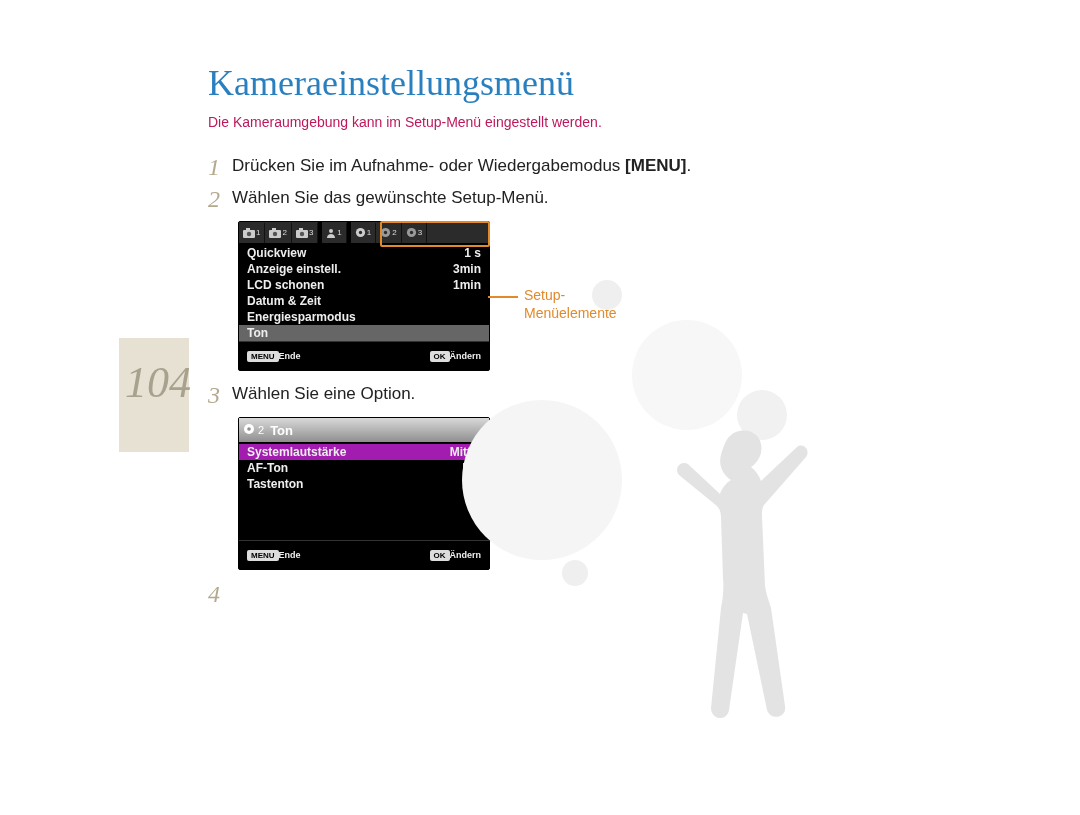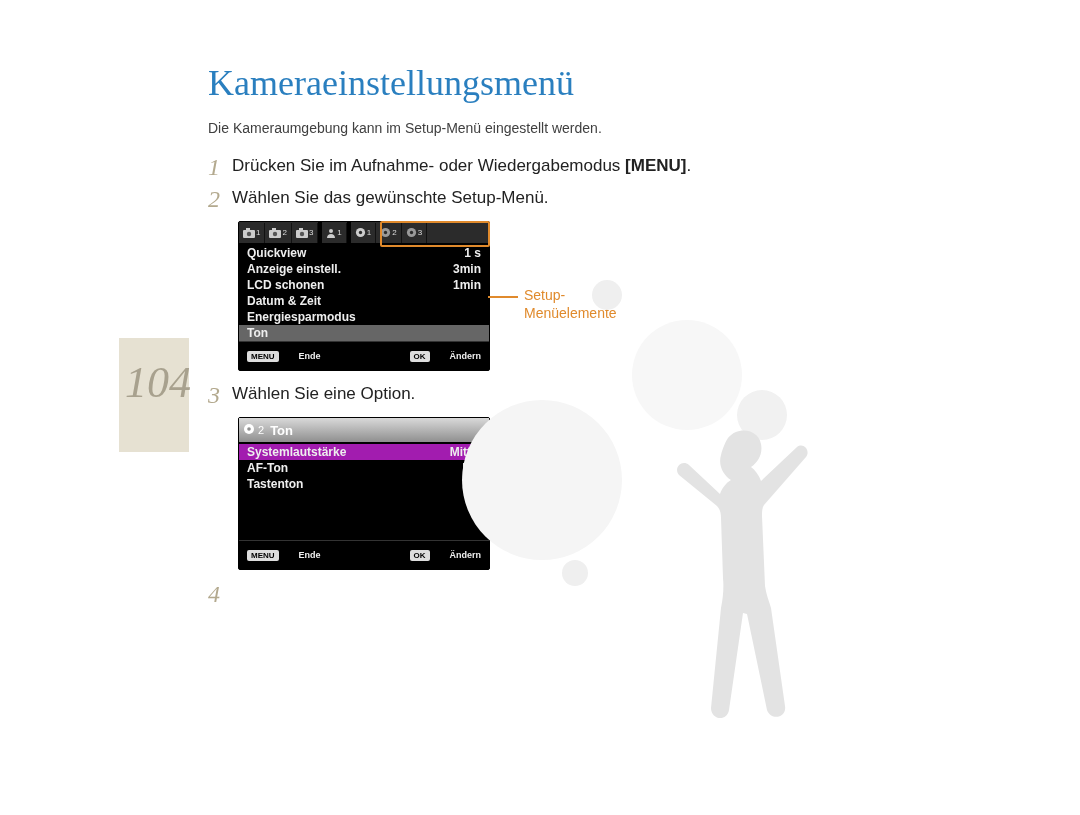--- a/index.html
+++ b/index.html
@@ -1,36 +1,36 @@
 <!DOCTYPE html>
 <html><head>
 <meta charset="utf-8">
 <style>
   html,body{margin:0;padding:0;width:1080px;height:815px;background:#fff;font-family:Arial,Helvetica,sans-serif;color:#222;position:relative;overflow:hidden}
   .page{position:absolute;left:0;top:0;width:892px;height:815px}
   .title{position:absolute;left:208px;top:62px;font-family:"Times New Roman",serif;font-size:36px;color:#2a7fbf;font-weight:400}
-  .subtitle{position:absolute;left:208px;top:120px;font-size:14px;color:#404040}
+  .subtitle{position:absolute;left:208px;top:114px;font-size:14px;color:#be185d}
   .col-left-band{position:absolute;left:119px;top:338px;width:70px;height:114px;background:#e6e1d2}
   .pagenum{position:absolute;left:125px;top:357px;font-family:"Times New Roman",serif;font-style:italic;font-size:44px;color:#a8a18e}
   .body{position:absolute;left:208px;top:155px;width:560px}
   .step-row{display:flex;align-items:flex-start;margin-bottom:8px}
   .step-num{font-family:"Times New Roman",serif;font-style:italic;font-size:24px;color:#b3a98e;width:24px;flex:0 0 24px;line-height:1}
   .step-text{font-size:17px;color:#222;line-height:1.35}
   .bold{font-weight:700}
   .screen{position:relative;margin:10px 0 12px 30px;width:250px;background:#000;border:1px solid #000;border-radius:2px}
   .tabbar{display:flex;height:21px;background:#2b2b2b;align-items:center}
   .tab{flex:0 0 auto;height:20px;display:flex;align-items:center;justify-content:center;font-size:8px;color:#ddd;border-right:1px solid #111;padding:0 4px}
   .tab svg{display:block}
   .tabgroup-spacer{width:4px;background:#000;height:100%}
   .tabbox{position:absolute;border:2px solid #e08a2c;border-radius:2px;pointer-events:none}
   .rows{background:#000;padding:2px 0 0 0}
   .mrow{display:flex;justify-content:space-between;align-items:center;font-size:12px;font-weight:700;color:#eee;padding:2px 8px 2px 8px;height:12px}
   .mrow.sel{background:#666}
   .pillbar{display:flex;align-items:center;justify-content:space-between;background:#000;border-top:1px solid #333;padding:4px 8px;height:20px}
-  .pill{display:inline-flex;align-items:center;background:#ddd;color:#000;font-size:8px;font-weight:700;border-radius:2px;padding:1px 4px;margin-right:20px}
+  .pill{display:inline-flex;align-items:center;background:#ddd;color:#000;font-size:8px;font-weight:700;border-radius:2px;padding:1px 4px;margin-right:0}
   .pill-label{font-size:9px;font-weight:700;color:#eee}
   .pill-group{display:flex;align-items:center}
   
   .sound-header{display:flex;align-items:center;height:24px;background:linear-gradient(#d9d9d9,#8f8f8f);color:#fff}
   .sound-header .hnum{font-size:11px;color:#fff;margin:0 6px 0 4px;display:flex;align-items:center}
   .sound-header .htitle{font-size:13px;font-weight:700;color:#fff}
   .sound-rows .mrow{color:#eee}
   .sound-rows .mrow.sel{background:#a21caf}
   .callout-line{position:absolute;background:#e08a2c;height:2px}
   .callout-text{position:absolute;font-size:14px;color:#e08a2c;line-height:1.3}

